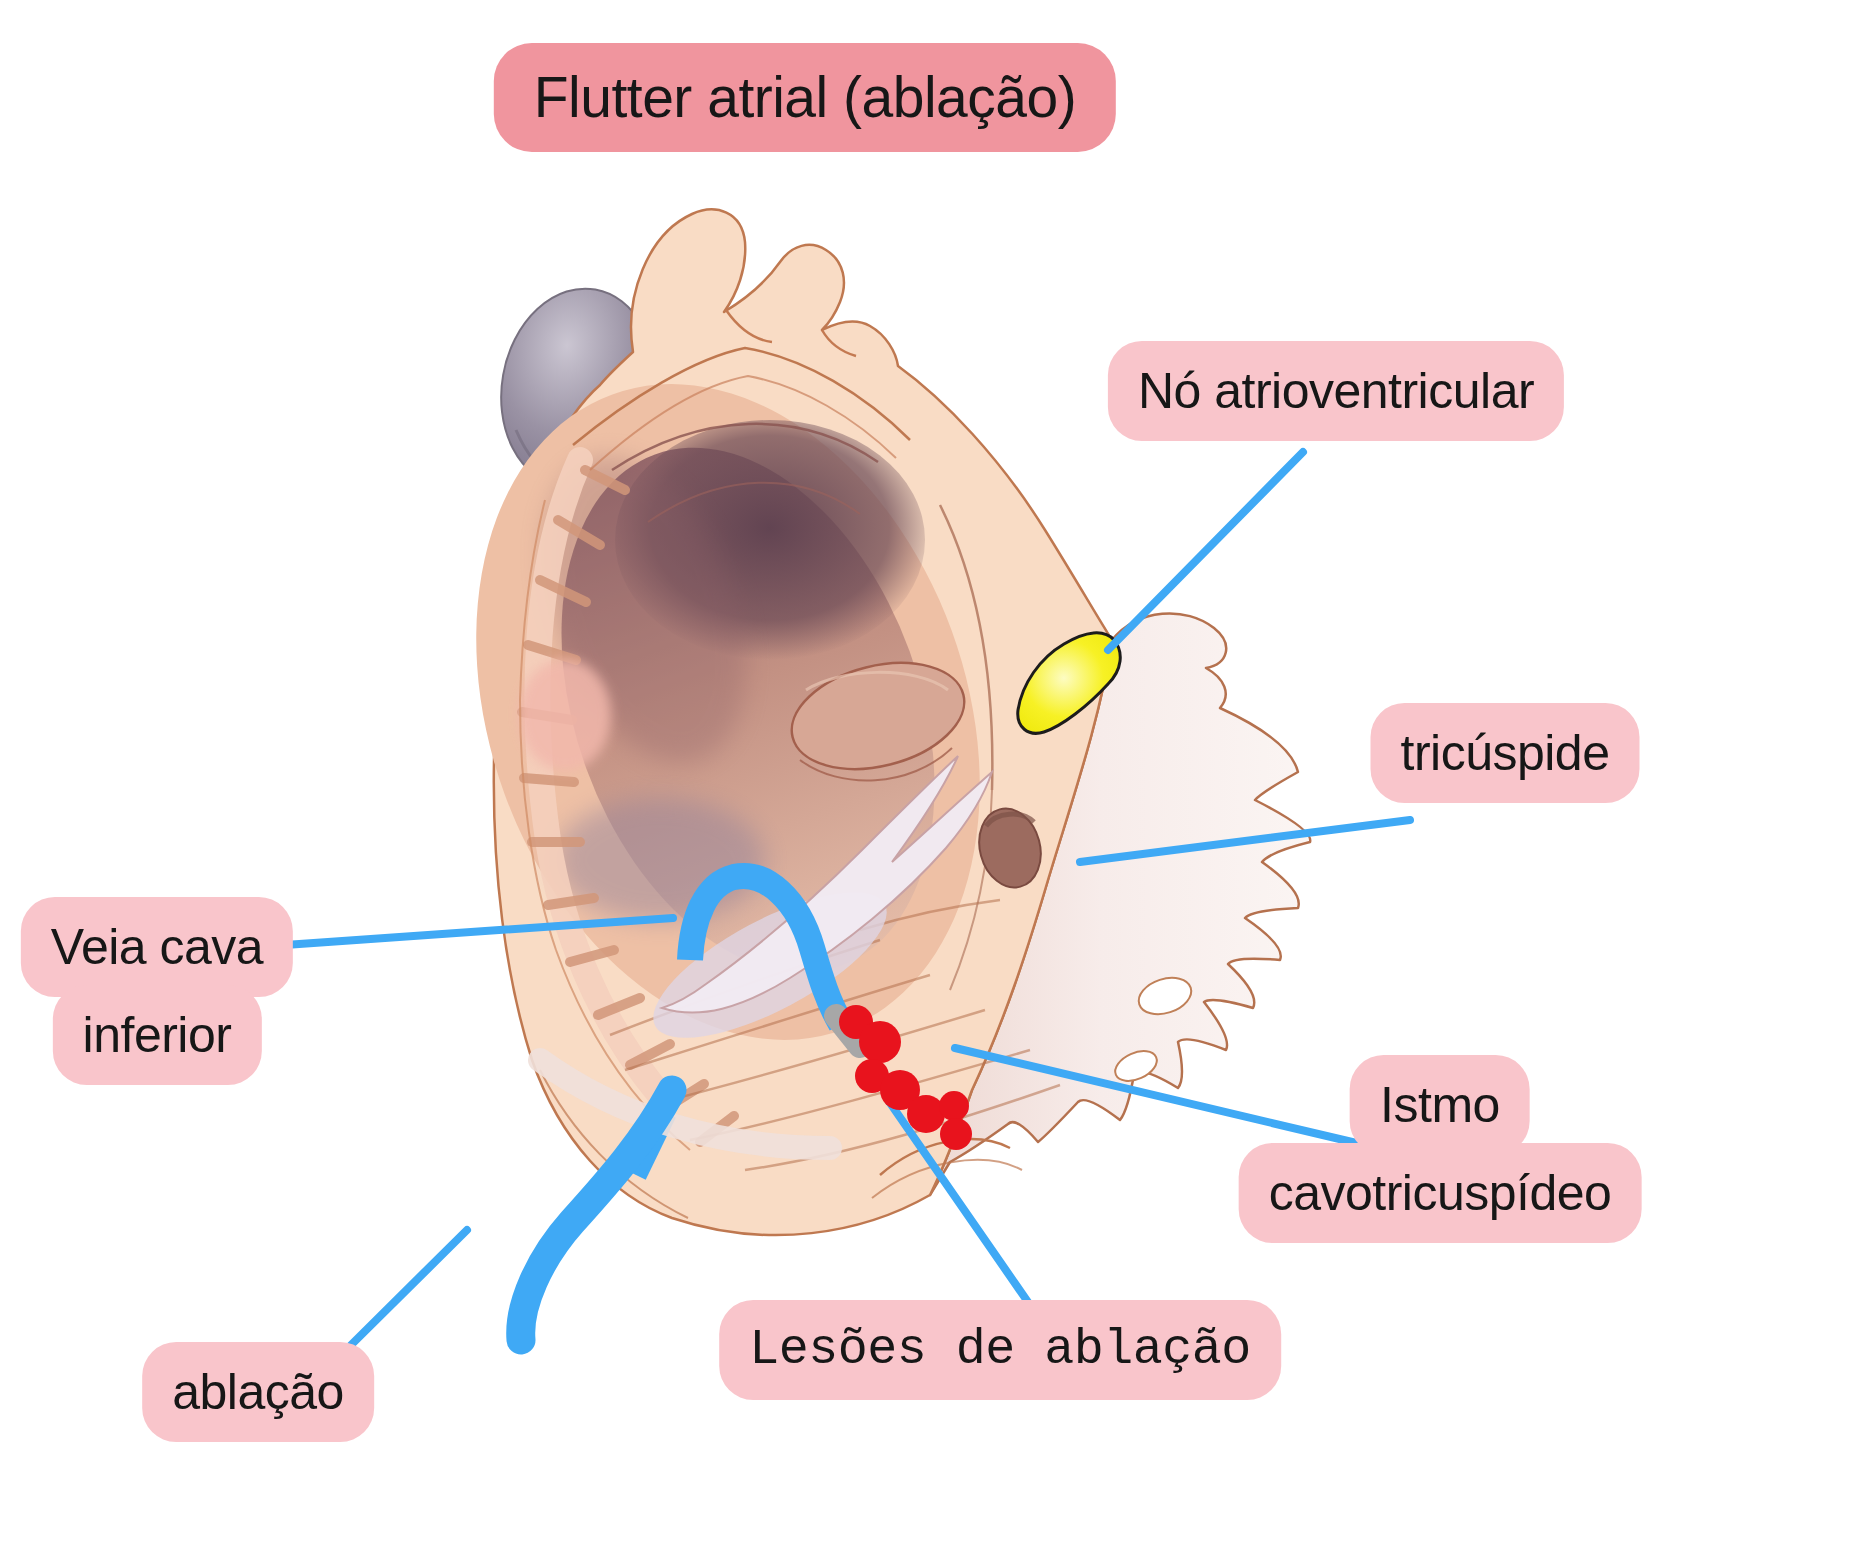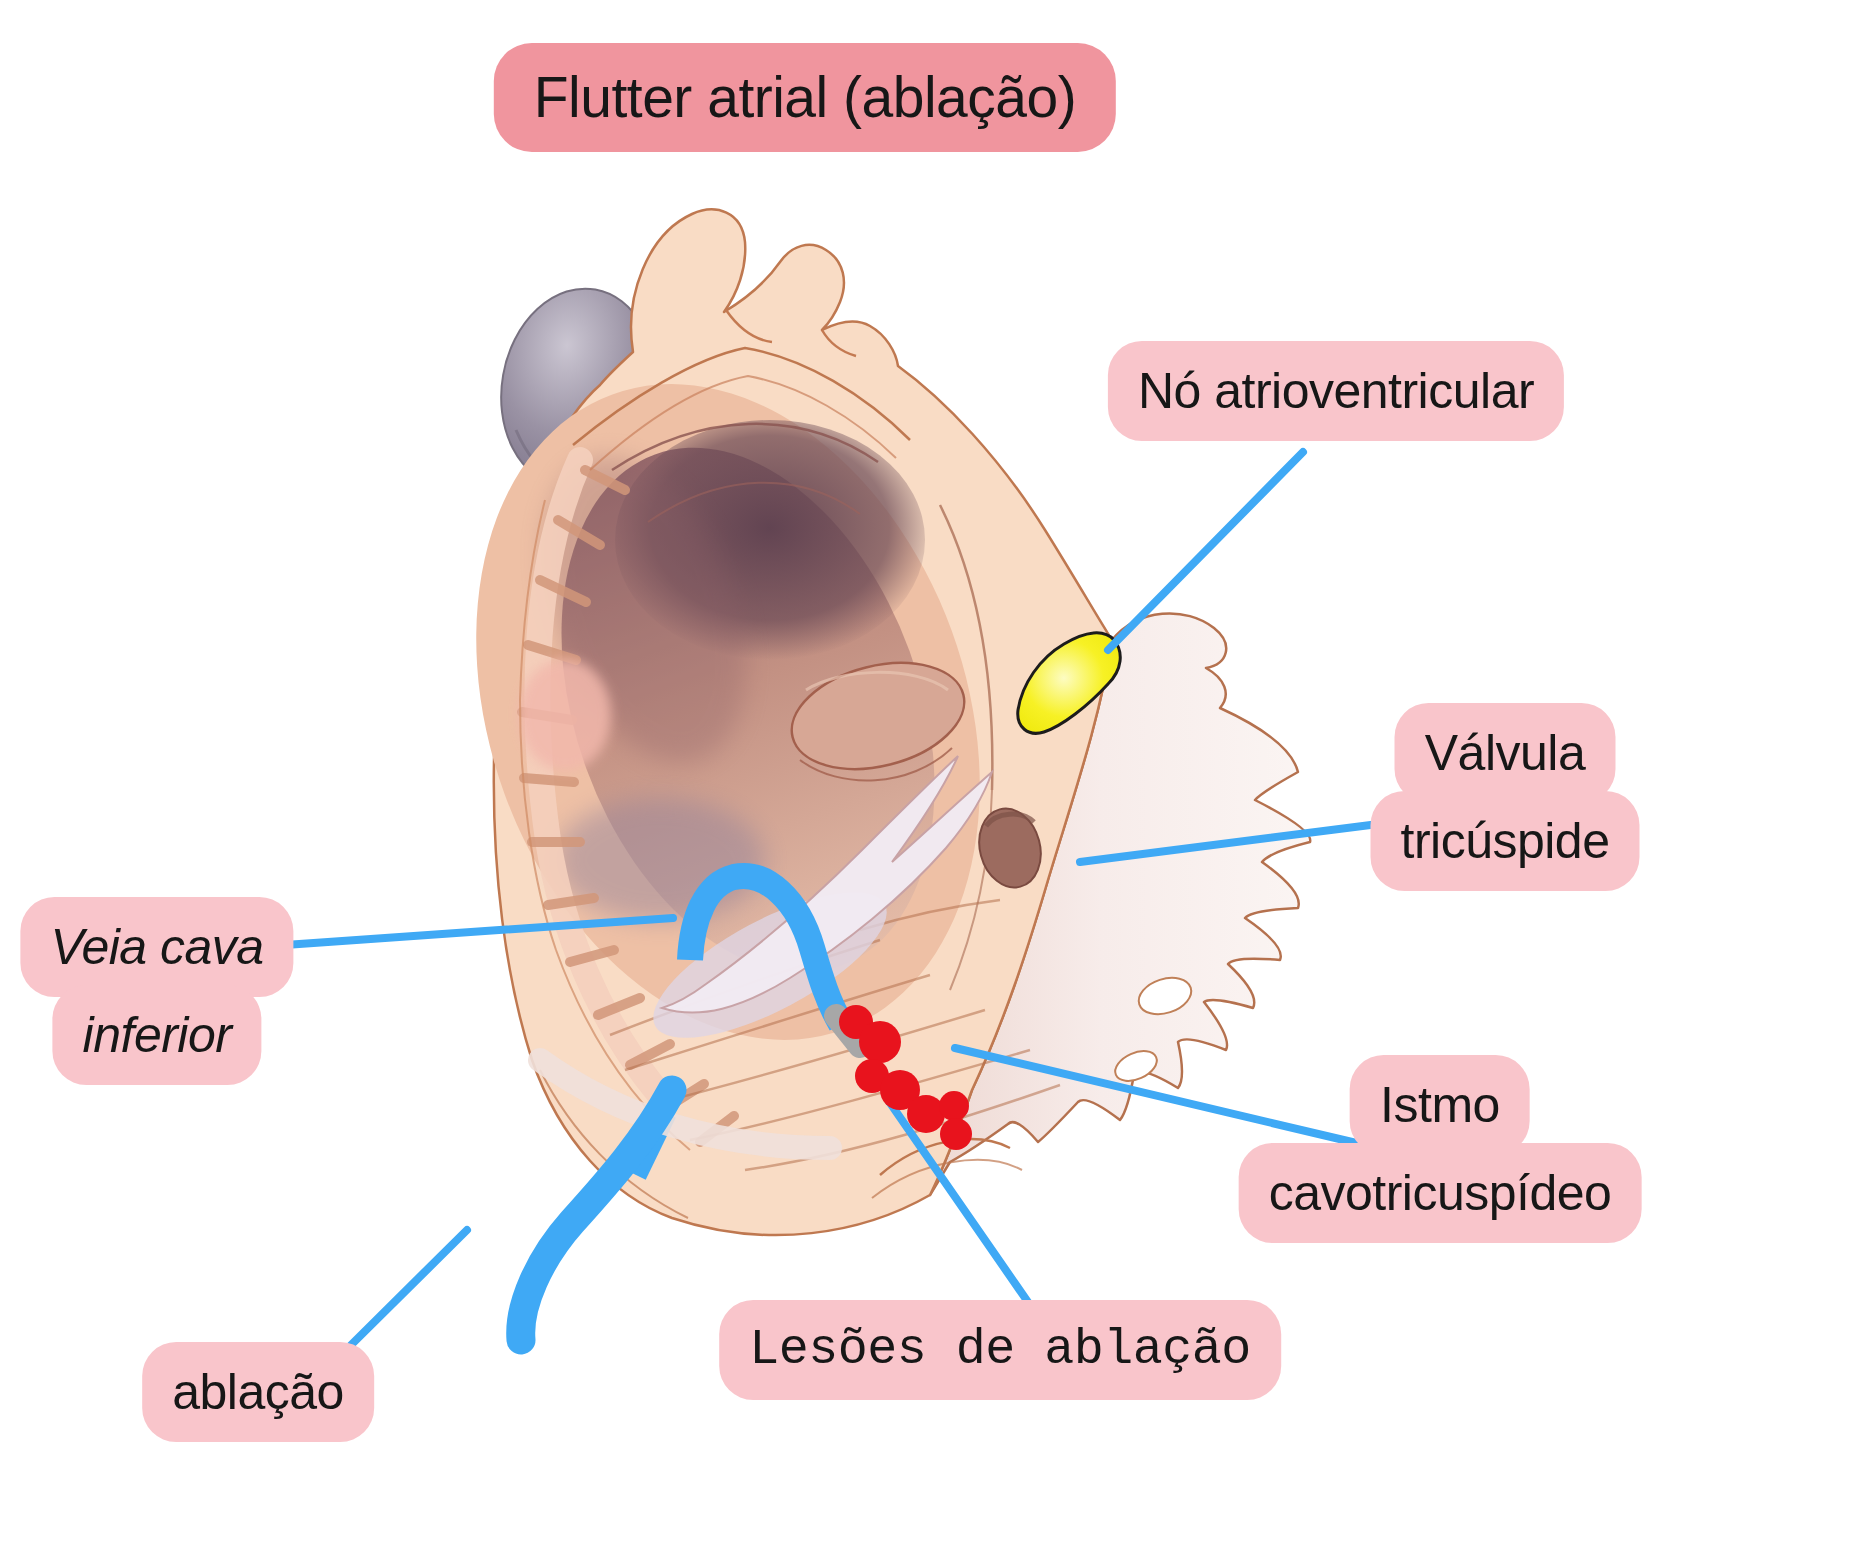--- a/index.html
+++ b/index.html
@@ -217,25 +217,24 @@
 
   <div class="label" style="left:805px; top:43px;">
     <span class="pill title-pill">Flutter atrial (ablação)</span>
   </div>
 
   <div class="label" style="left:1322px; top:341px;padding-left:28px;">
     <span class="pill">Nó atrioventricular</span>
   </div>
 
   <div class="label" style="left:1505px; top:703px;">
-    <span class="pill">Válvula</span>
     <span class="pill">tricúspide</span>
   </div>
 
-  <div class="label" style="left:157px; top:897px;font-style:italic;">
+  <div class="label" style="left:157px; top:897px;">
     <span class="pill">Veia cava</span>
     <span class="pill">inferior</span>
   </div>
 
   <div class="label" style="left:1440px; top:1055px;">
     <span class="pill">Istmo</span>
     <span class="pill">cavotricuspídeo</span>
   </div>
 
   <div class="label" style="left:1000px; top:1300px;font-family:Liberation Mono, monospace;">

